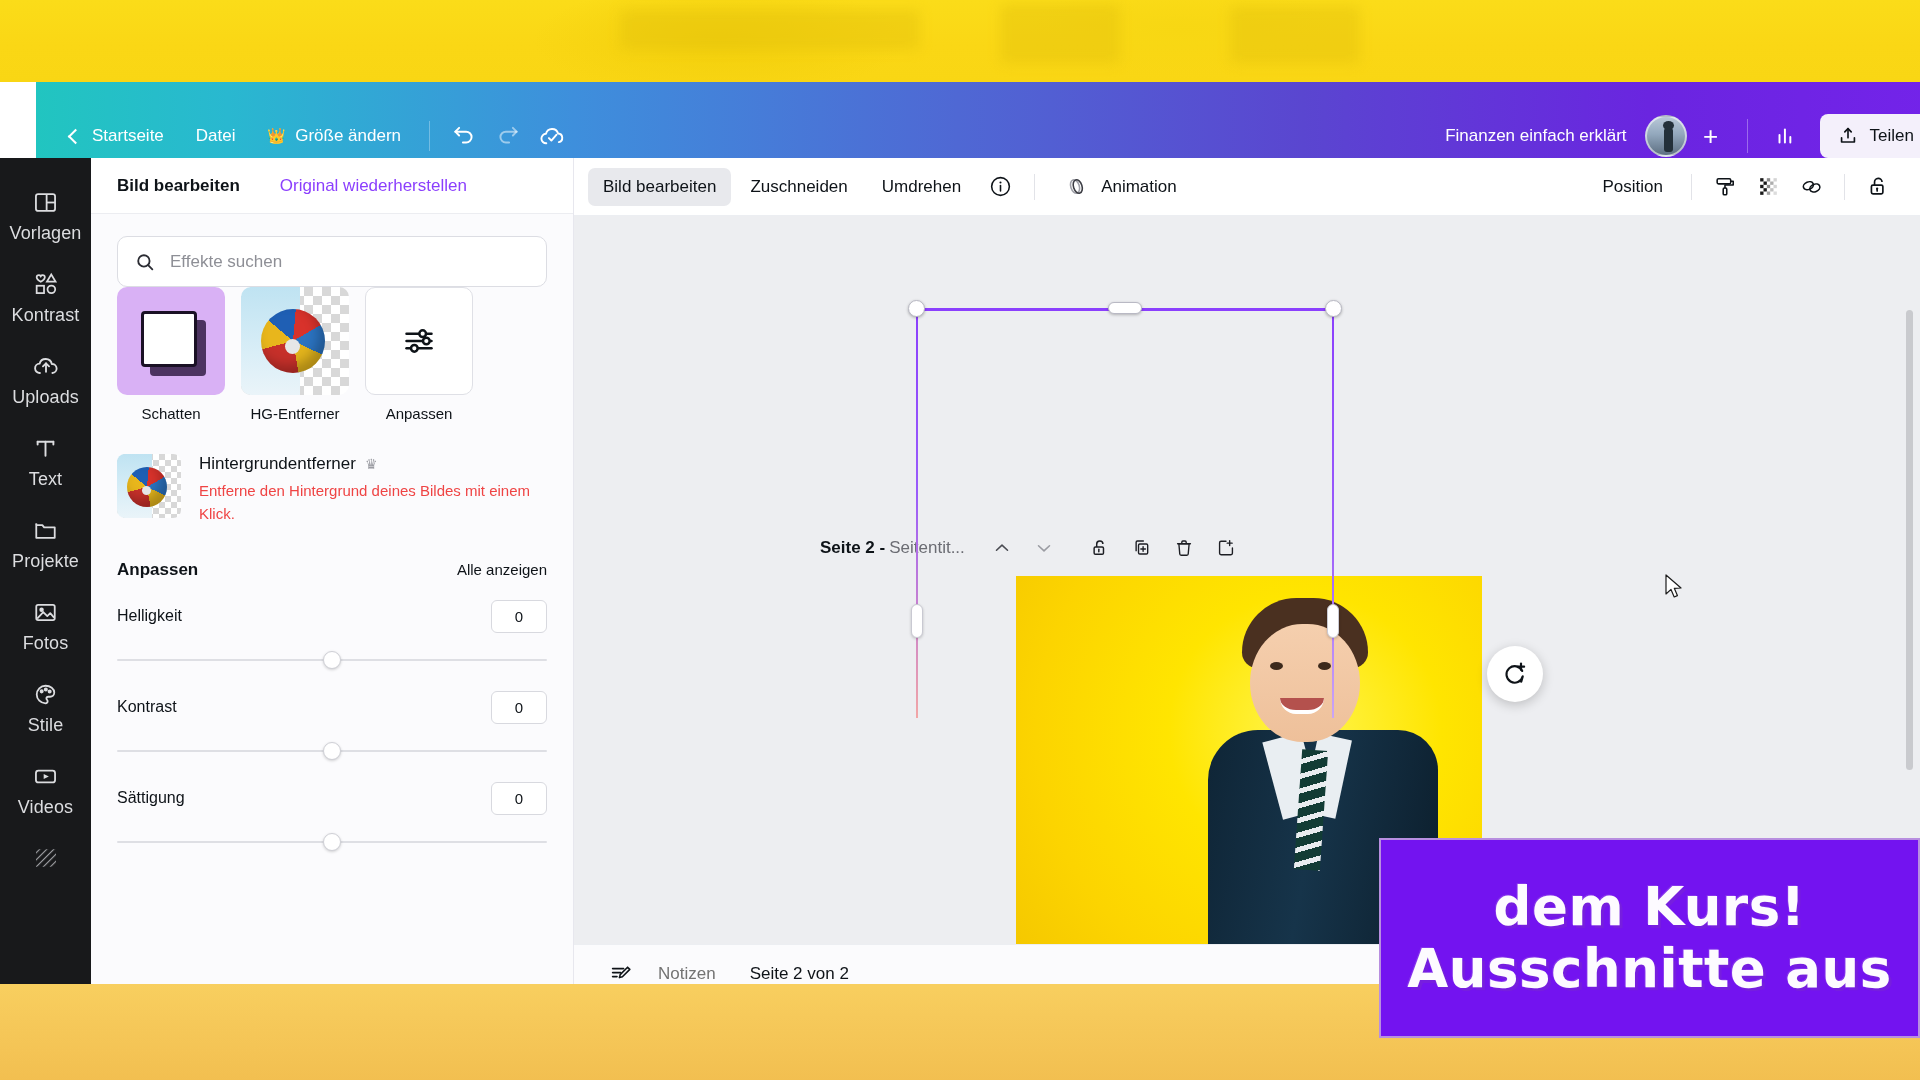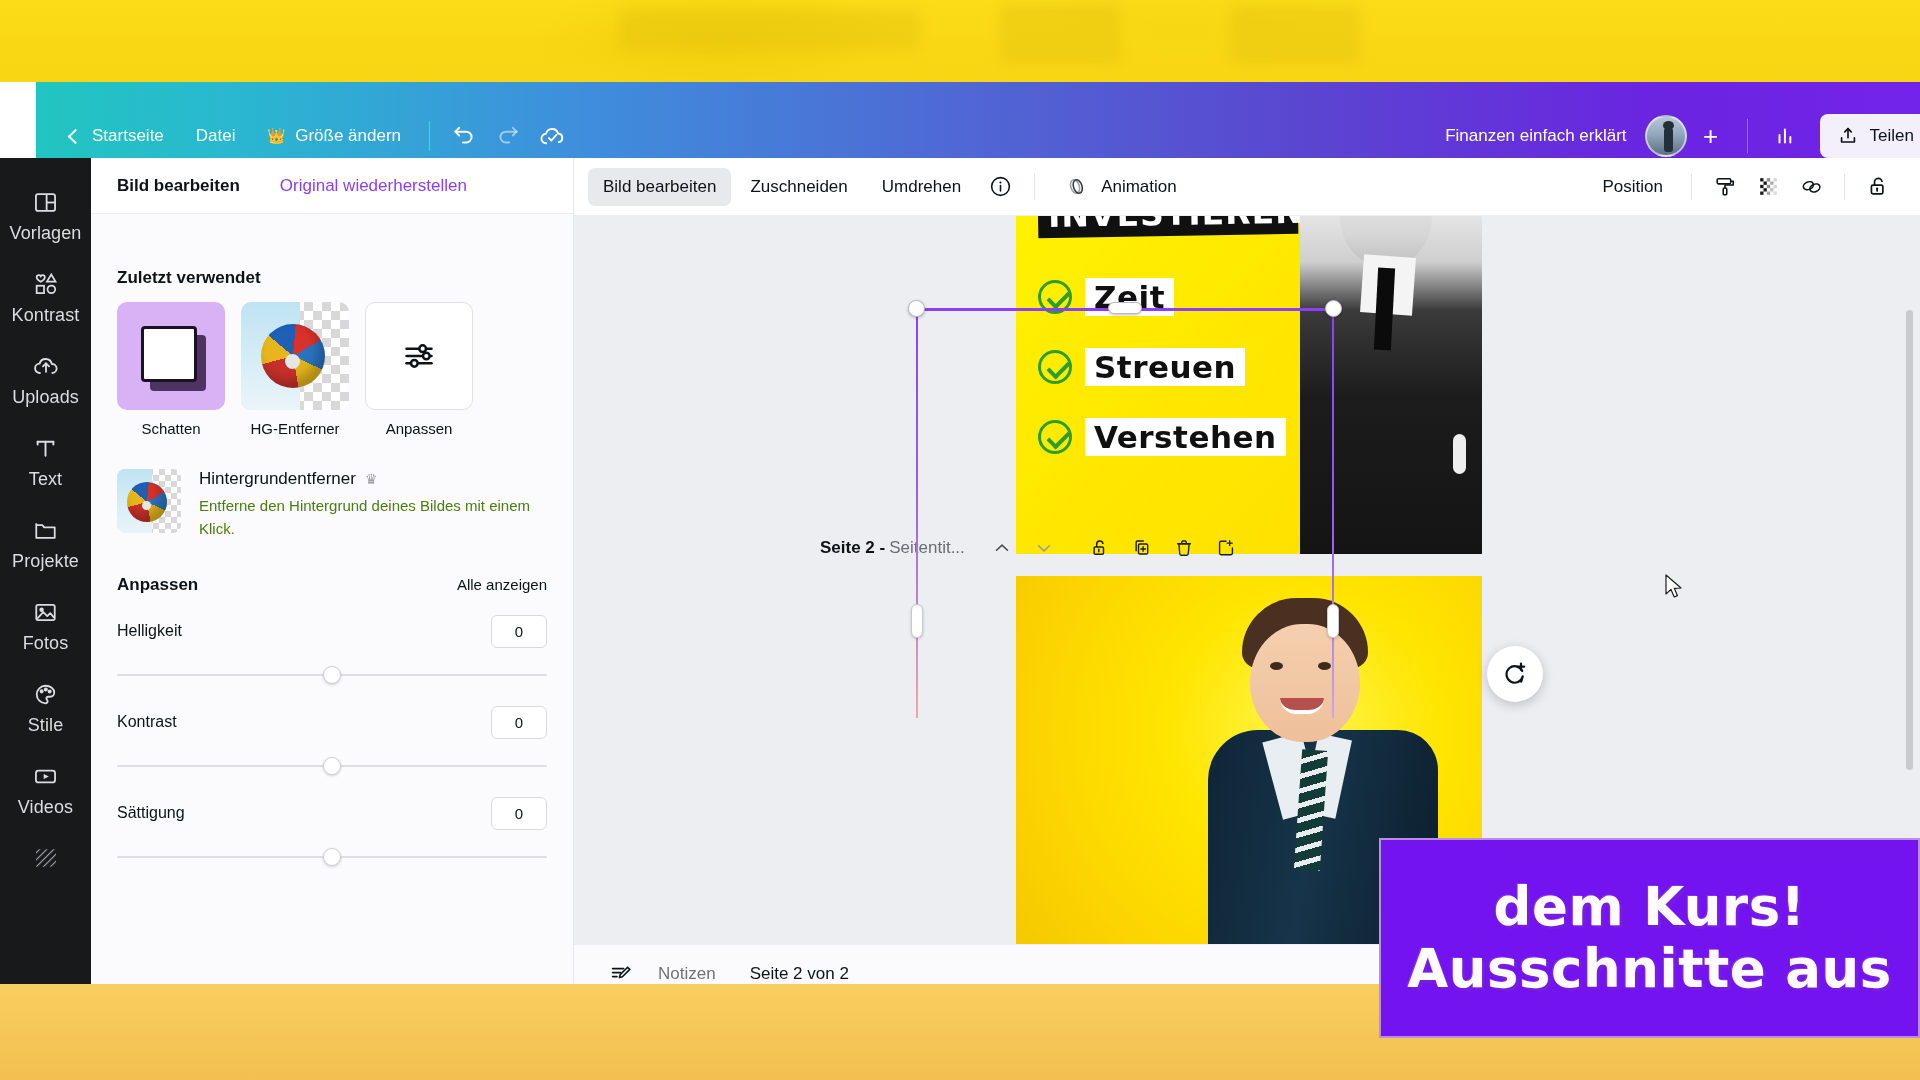--- a/index.html
+++ b/index.html
@@ -129,21 +129,21 @@
       linear-gradient(45deg,#d8d8d8 25%, transparent 25%, transparent 75%, #d8d8d8 75%),
       linear-gradient(45deg,#d8d8d8 25%, transparent 25%, transparent 75%, #d8d8d8 75%);
     background-size: 12px 12px; background-position: 0 0, 6px 6px; background-color:#fff;
   }
   .bg-thumb .skyhalf { position:absolute; left:0; top:0; width:55%; height:100%;
     background: linear-gradient(180deg,#bfe3f2 0%, #d9eef7 60%, #eaf4f9 100%); }
   .bg-thumb .ball { left:10px; top:13px; width:40px; height:40px; }
   .bg-thumb .ball:after { left:15px; top:19px; width:9px; height:9px; }
   .bg-text { flex:1; }
   .bg-title { font-size:17px; color:#0e1318; display:flex; align-items:center; gap:9px; }
-  .bg-desc { font-size:15px; color:#4d7c0f; line-height:1.55; margin-top:5px; }
+  .bg-desc { font-size:15px; color:#ef4444; line-height:1.55; margin-top:5px; }
 
   .adj-head { display:flex; align-items:baseline; justify-content:space-between; margin-top:34px; }
   .adj-title { font-size:17px; font-weight:bold; color:#0e1318; }
   .adj-all { font-size:15px; color:#0e1318; cursor:pointer; }
   .adj-row { margin-top:20px; }
   .adj-row-top { display:flex; align-items:center; justify-content:space-between; }
   .adj-label { font-size:16px; color:#0e1318; }
   .adj-val {
     width:56px; height:33px; border:1px solid #d8d9df; border-radius:6px; background:#fff;
     display:flex; align-items:center; justify-content:center; font-size:15px; color:#0e1318; cursor:text;
@@ -444,22 +444,28 @@
       </span>
     </div>
   </div>
 
   <div class="panel">
     <div class="panel-tabs">
       <div class="ptab active">Bild bearbeiten</div>
       <div class="ptab link">Original wiederherstellen</div>
     </div>
     <div class="panel-body">
-
-      <div class="sect-title">Zuletzt verwendet</div>
+      <div class="search-box">
+        <svg width="22" height="22" viewBox="0 0 24 24" fill="none" stroke="#2b2c33" stroke-width="2" stroke-linecap="round">
+            <circle cx="10.8" cy="10.8" r="6.2"></circle>
+            <line x1="15.4" y1="15.4" x2="20" y2="20"></line>
+          </svg>
+        <input type="text" placeholder="Effekte suchen" style="">
+      </div>
+
       <div class="thumbs">
         <div class="thumb-cell">
           <div class="thumb shadow-th">
             <div class="sq-shadow">
                 <div class="back"></div>
                 <div class="front"></div>
               </div>
           </div>
           <div class="thumb-label">Schatten</div>
         </div>
@@ -598,41 +604,20 @@
             <path d="M8.2 10.6V7.9a3.6 3.6 0 0 1 7.2-.3"></path>
             <circle cx="10.7" cy="14" r="1.1" fill="#0e1318" stroke="none"></circle>
             <line x1="10.7" y1="14.6" x2="10.7" y2="16.4" stroke-linecap="round"></line>
           </svg>
       </div>
     </div>
   </div>
 
   <div class="canvas">
 
-    <div class="page1">
-      <div class="p1-head">INVESTIEREN</div>
-      <div class="check-row" style="left:22px; top:72px;">
-        <div class="chk"></div>
-        <div class="chk-text">Zeit</div>
-      </div>
-      <div class="check-row" style="left:22px; top:142px;">
-        <div class="chk"></div>
-        <div class="chk-text">Streuen</div>
-      </div>
-      <div class="check-row" style="left:22px; top:212px;">
-        <div class="chk"></div>
-        <div class="chk-text">Verstehen</div>
-      </div>
-      <div class="p1-person">
-        <div class="head"></div>
-          <div class="shirt"></div>
-          <div class="tie"></div>
-          <div class="hand"></div>
-      </div>
-    </div>
 
     <div class="page-header-row">
       <div class="ph-title">Seite 2 -</div>
       <div class="ph-sub">Seitentit...</div>
       <div class="ph-ico">
         <svg width="22" height="22" viewBox="0 0 24 24" fill="none" stroke="#4a4b52" stroke-width="1.7" stroke-linecap="round" stroke-linejoin="round">
             <polyline points="6,14.5 12,8.8 18,14.5"></polyline>
           </svg>
       </div>
       <div class="ph-ico">

